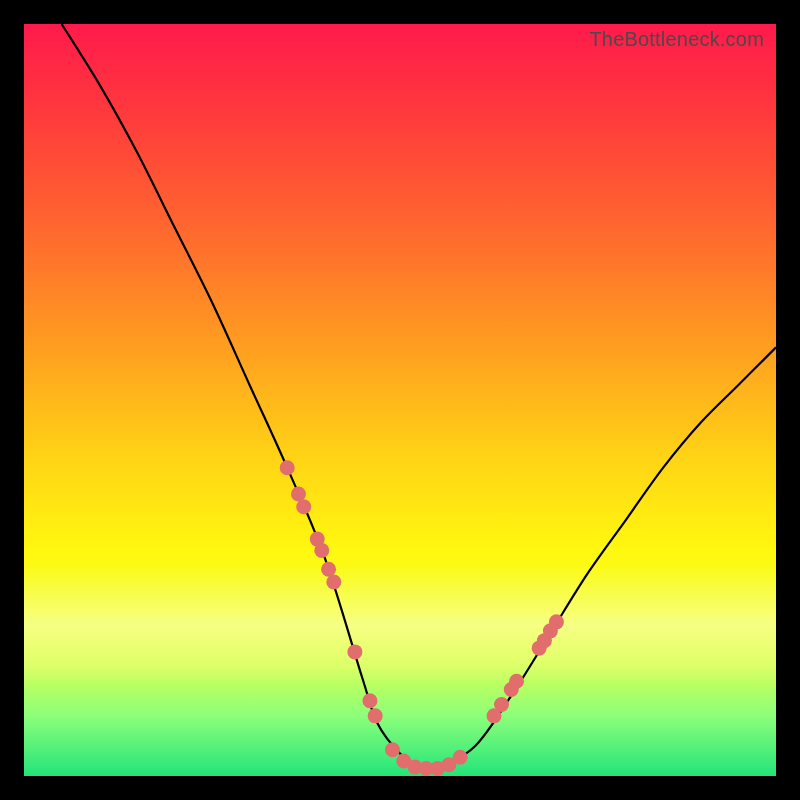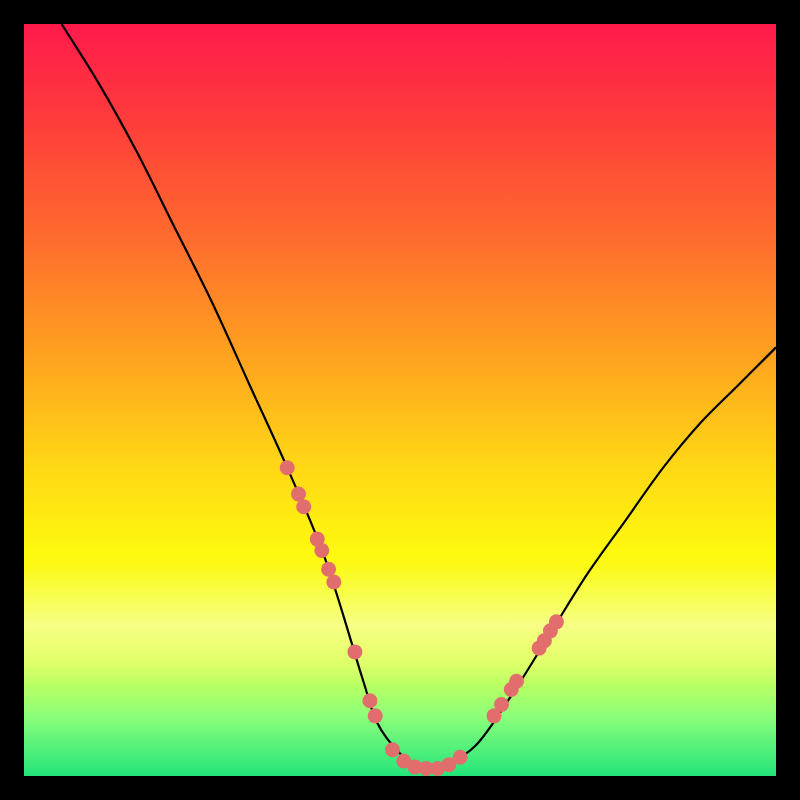--- a/index.html
+++ b/index.html
@@ -34,20 +34,21 @@
   svg.curve{position:absolute;inset:0;}
   .dot{fill:#e26d6d;}
 </style>
 </head>
 <body>
 
 <div class="stage">
   <div class="plot">
     <div class="gradient"></div>
     <div class="haze"></div>
+    <div class="watermark">TheBottleneck.com</div>
     <svg class="curve" viewBox="0 0 752 752" preserveAspectRatio="none">
       <path id="curve-path" fill="none" stroke="#000" stroke-width="2.2" d="M37.6,0 C43.86666666666667,10.026666666666662 62.66666666666667,38.853333333333296 75.2,60.15999999999997 C87.73333333333333,81.46666666666664 100.26666666666667,104.0266666666667 112.8,127.84000000000003 C125.33333333333333,151.65333333333336 137.86666666666667,177.9733333333333 150.4,203.03999999999996 C162.93333333333334,228.10666666666663 175.46666666666667,251.92000000000002 188,278.24 C200.53333333333333,304.56 213.06666666666666,333.38666666666666 225.6,360.96 C238.13333333333333,388.5333333333333 250.66666666666666,414.85333333333335 263.2,443.68 C275.73333333333335,472.50666666666666 288.26666666666665,498.8266666666667 300.8,533.9200000000001 C313.33333333333337,569.0133333333334 329.6266666666667,626.6666666666667 338.40000000000003,654.24 C347.17333333333335,681.8133333333333 347.17333333333335,686.8266666666667 353.44,699.36 C359.70666666666665,711.8933333333333 368.48,721.9200000000001 376,729.44 C383.52,736.96 392.29333333333335,741.9733333333334 398.56,744.48 C404.82666666666665,746.9866666666667 404.8266666666667,748.24 413.6,744.48 C422.37333333333333,740.72 438.66666666666663,734.4533333333333 451.2,721.92 C463.73333333333335,709.3866666666667 476.26666666666665,688.0799999999999 488.8,669.28 C501.33333333333337,650.48 513.8666666666667,629.1733333333333 526.4,609.12 C538.9333333333333,589.0666666666667 551.4666666666667,567.76 564,548.96 C576.5333333333333,530.1600000000001 589.0666666666667,513.8666666666667 601.6,496.32 C614.1333333333333,478.7733333333333 626.6666666666666,459.97333333333336 639.1999999999999,443.68 C651.7333333333332,427.38666666666666 664.2666666666668,412.3466666666667 676.8000000000001,398.56 C689.3333333333334,384.7733333333333 701.8666666666667,373.49333333333334 714.4,360.96 C726.9333333333333,348.4266666666666 745.7333333333333,329.62666666666667 752,323.36"></path>
       <g id="marker-group">
           <circle cx="263.2" cy="443.68" r="7.5" class="dot"></circle>
           <circle cx="274.48" cy="470" r="7.5" class="dot"></circle>
           <circle cx="279.744" cy="482.784" r="7.5" class="dot"></circle>
           <circle cx="293.28000000000003" cy="515.12" r="7.5" class="dot"></circle>
           <circle cx="297.79200000000003" cy="526.4" r="7.5" class="dot"></circle>
           <circle cx="304.56" cy="545.2" r="7.5" class="dot"></circle>
           <circle cx="309.824" cy="557.9839999999999" r="7.5" class="dot"></circle>

